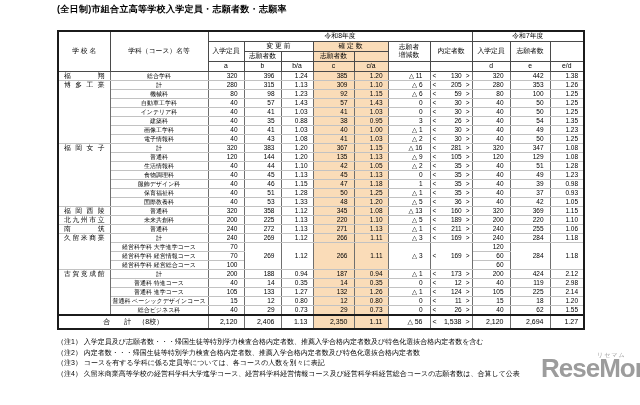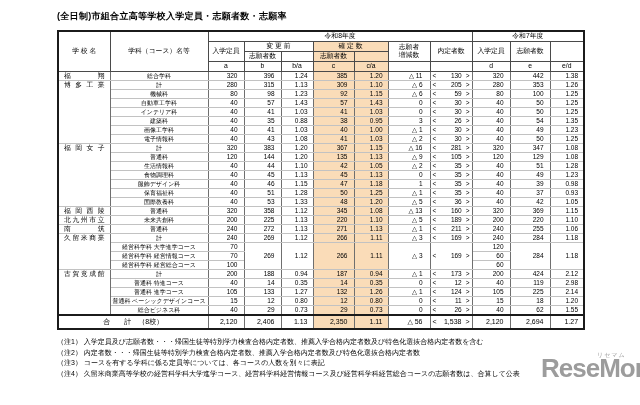--- a/index.html
+++ b/index.html
@@ -2,21 +2,21 @@
 <html style="--hl: #FADCB8;"><head>
 <meta charset="utf-8">
 <style>
   :root { --hl:#FADCB8; }
   * { box-sizing:border-box; }
   html,body { margin:0; padding:0; }
   body {
     width:640px; height:405px; background:#ffffff; position:relative; overflow:hidden;
     font-family:"Liberation Sans","DejaVu Sans",sans-serif; color:#000;
   }
-  .title { position:absolute; left:57px; top:10px; font-size:9px; font-weight:bold; letter-spacing:0.3px; }
+  .title { position:absolute; left:57px; top:3px; font-size:9px; font-weight:bold; letter-spacing:0.3px; }
   table.main {
     position:absolute; left:57px; top:30px; width:526px;
     border-collapse:collapse; table-layout:fixed; border:2px solid #1b1b1b;
   }
   td,th {
     border-left:1px solid #6f6f6f; border-right:1px solid #6f6f6f;
     border-top:1px solid #c2c2c2; border-bottom:1px solid #c2c2c2;
     font-size:6.5px; font-weight:normal; padding:0; height:8px; line-height:8px;
     white-space:nowrap; overflow:hidden;
   }

